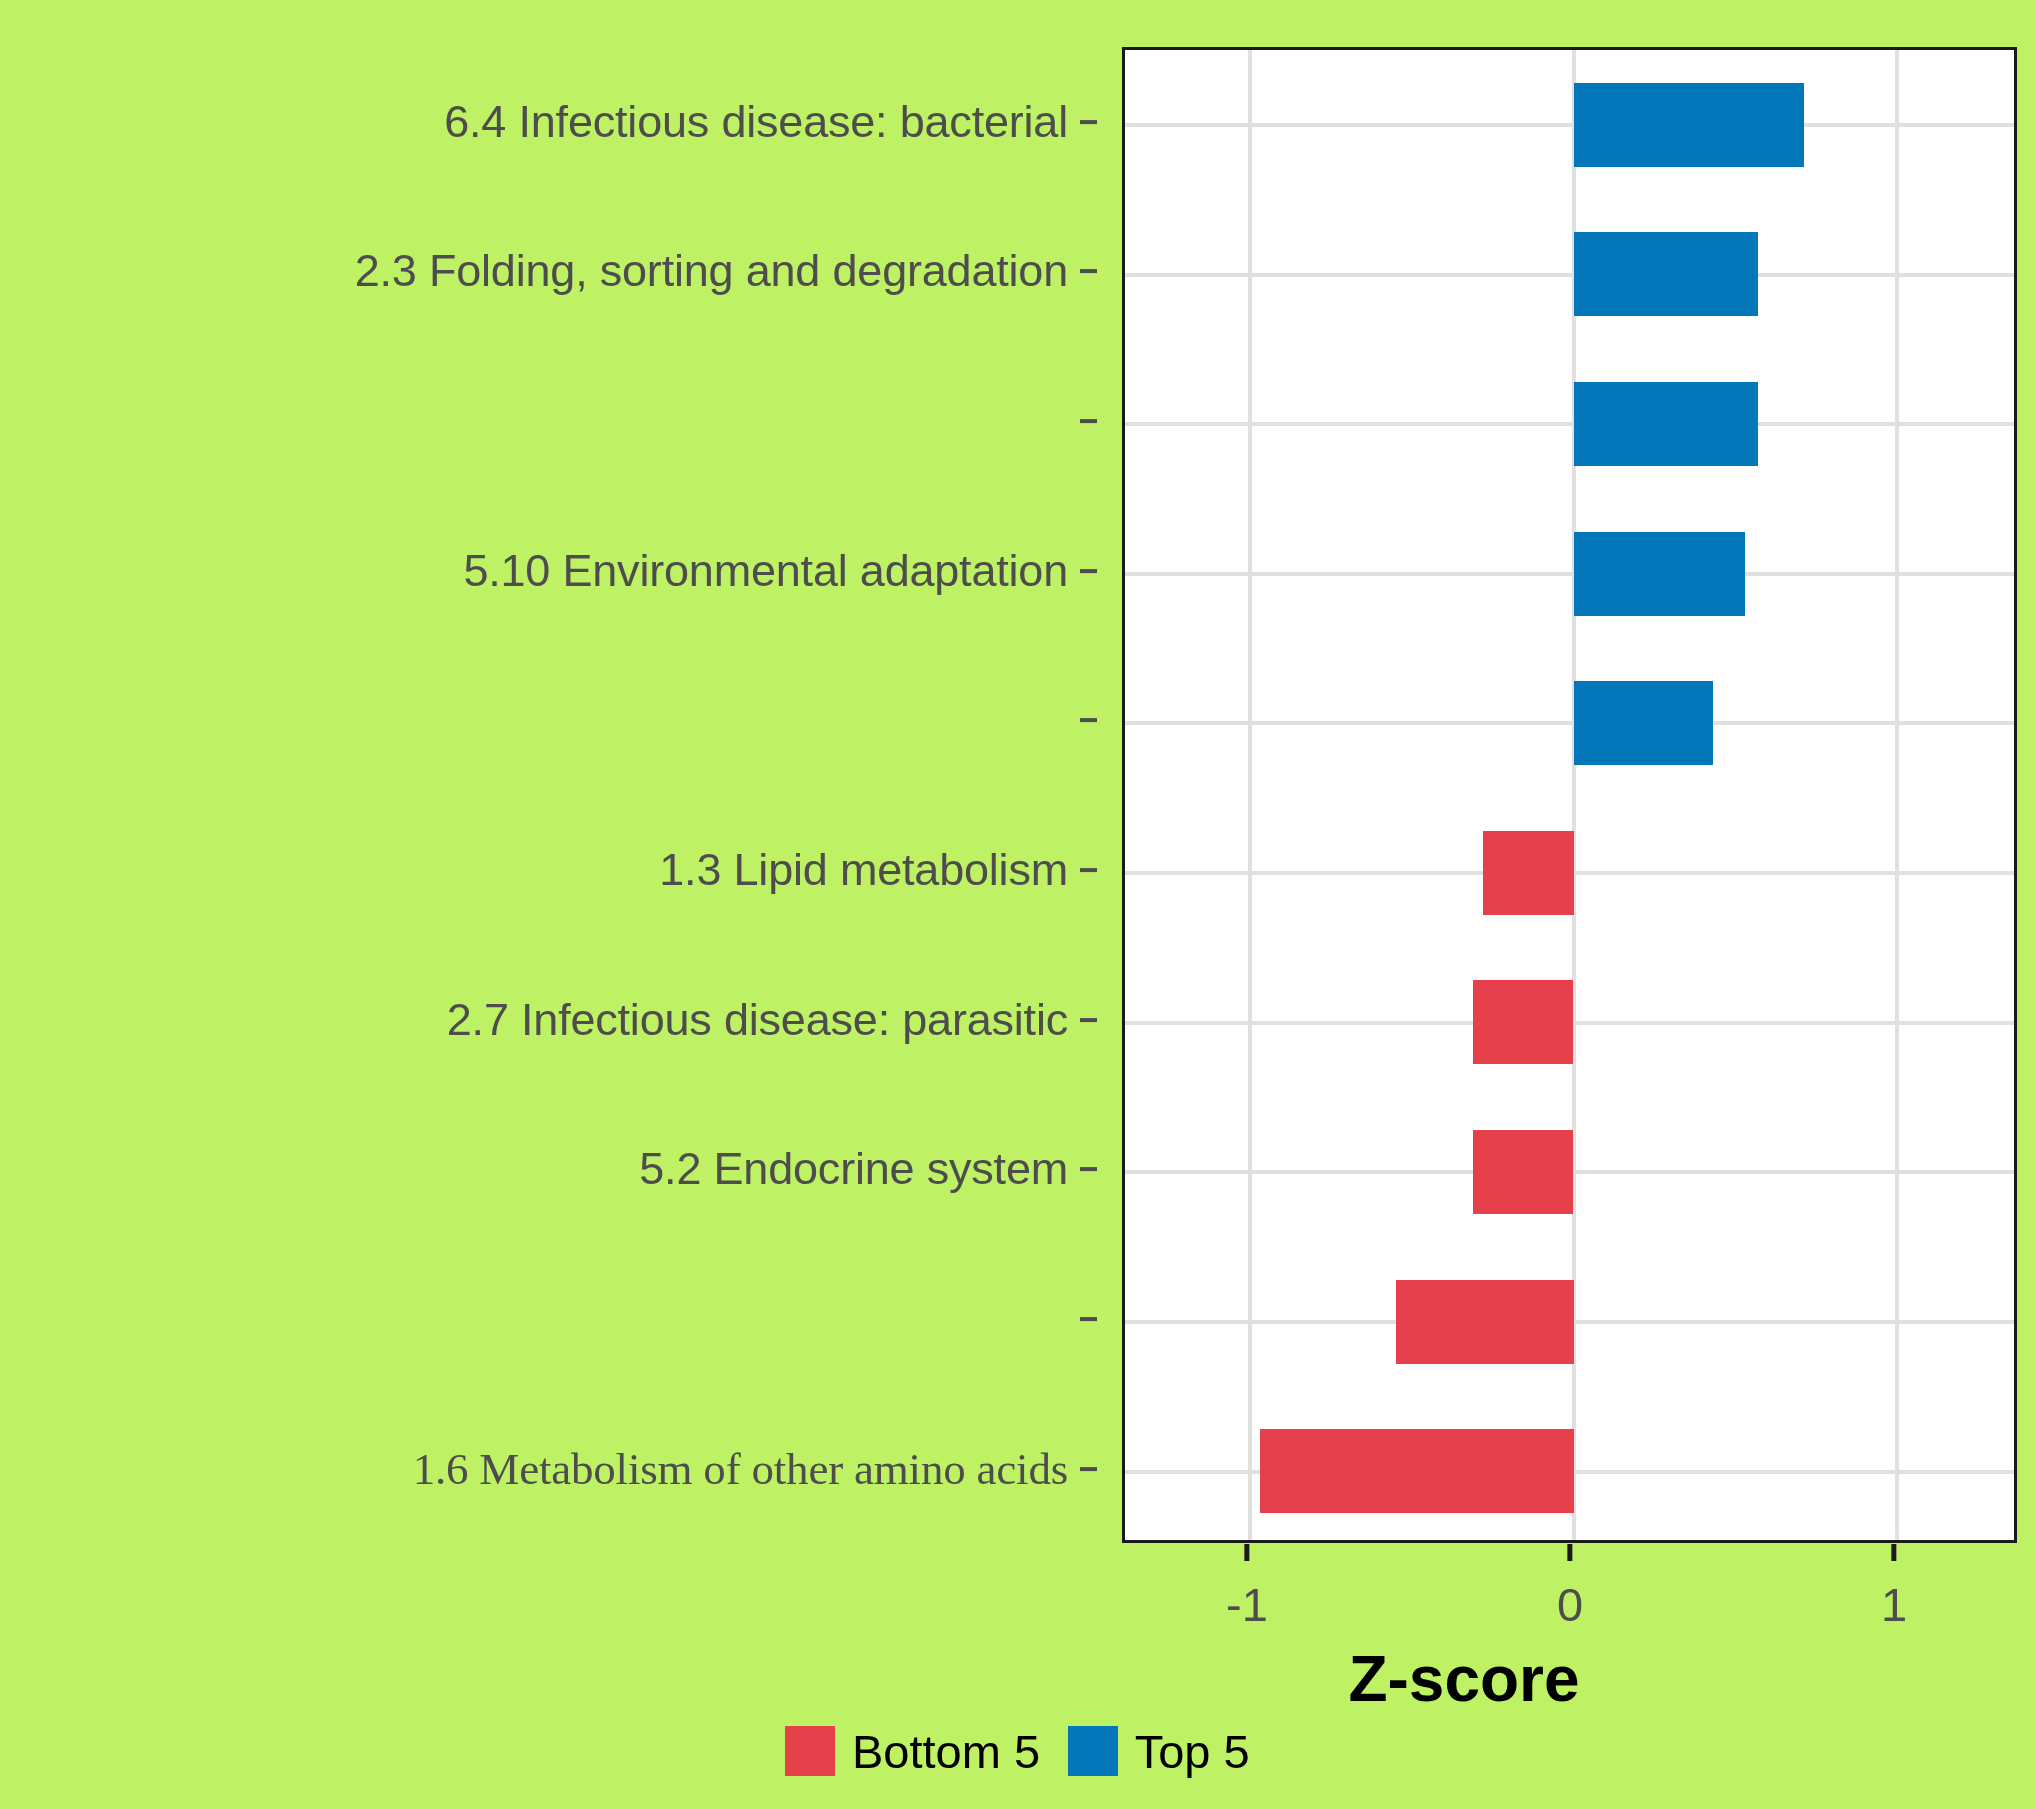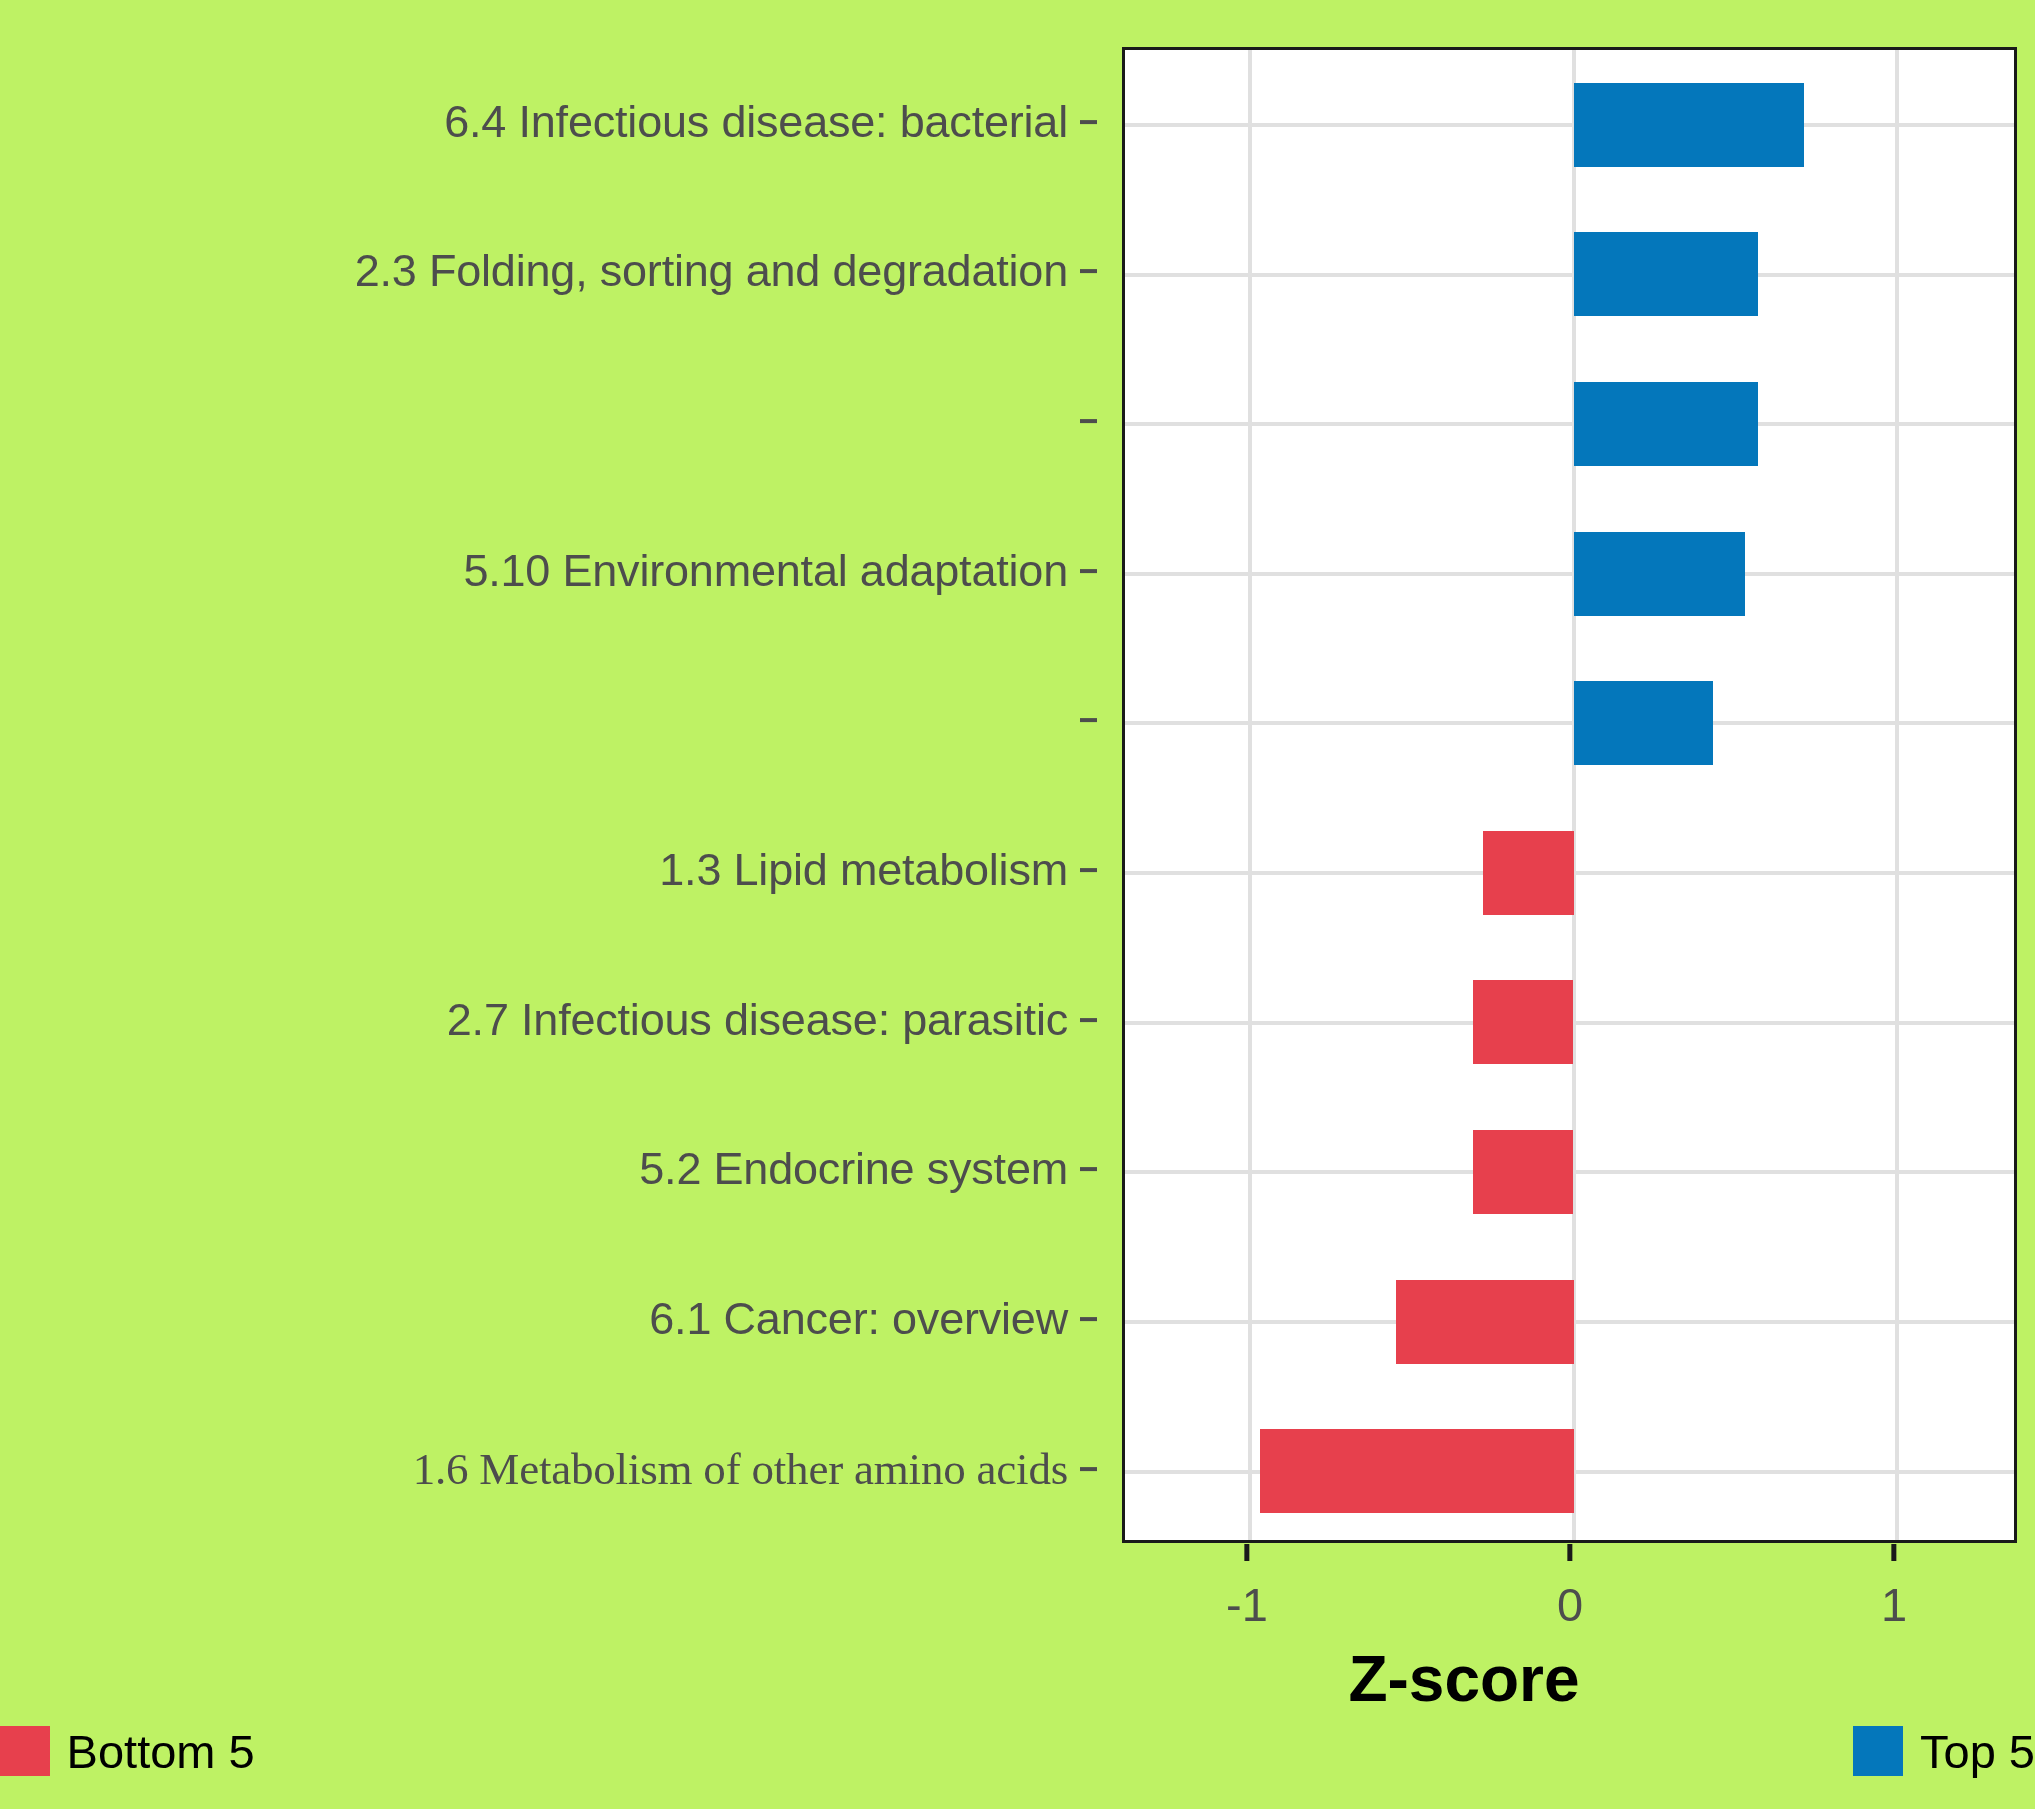--- a/index.html
+++ b/index.html
@@ -60,21 +60,21 @@
   #axis-title{
     position:absolute; top:1642px; left:0; width:2035px;
     text-align:center;
     font-size:64px; font-weight:bold; color:#000;
   }
   #axis-title span{display:inline-block;margin-left:893px;}
 
   
   #legend{
     position:absolute; left:0; top:1726px; width:2035px;
-    display:flex; justify-content:space-between; align-items:center; gap:28px;
+    display:flex; justify-content:center; align-items:center; gap:28px;
   }
   .legend-item{display:flex;align-items:center;gap:16.6px;}
   .legend-key{width:50px;height:50px;display:block;}
   .legend-text{font-size:47px;color:#000;line-height:1;}
 </style>
 </head>
 <body>
 
 <div id="figure">
 
@@ -86,21 +86,20 @@
       <div class="ytick" style="top: 374px;"></div>
       <div class="ylab" style="top: 524px;">5.10 Environmental adaptation</div>
       <div class="ytick" style="top: 524px;"></div>
       <div class="ytick" style="top: 673px;"></div>
       <div class="ylab" style="top: 823px;">1.3 Lipid metabolism</div>
       <div class="ytick" style="top: 823px;"></div>
       <div class="ylab" style="top: 973px;">2.7 Infectious disease: parasitic</div>
       <div class="ytick" style="top: 973px;"></div>
       <div class="ylab" style="top: 1122px;">5.2 Endocrine system</div>
       <div class="ytick" style="top: 1122px;"></div>
-      <div class="ylab" style="top: 1272px;">6.1 Cancer: overview</div>
       <div class="ytick" style="top: 1272px;"></div>
       <div class="ylab" style="top: 1422px; font-family: Liberation Serif, serif;">1.6 Metabolism of other amino acids</div>
       <div class="ytick" style="top: 1422px;"></div>
     </div>
 
   <div id="panel">
       <div class="vgrid" style="left: 123px;"></div>
       <div class="vgrid" style="left: 447px;"></div>
       <div class="vgrid" style="left: 770px;"></div>
       <div class="hgrid" style="top: 73px;"></div>

